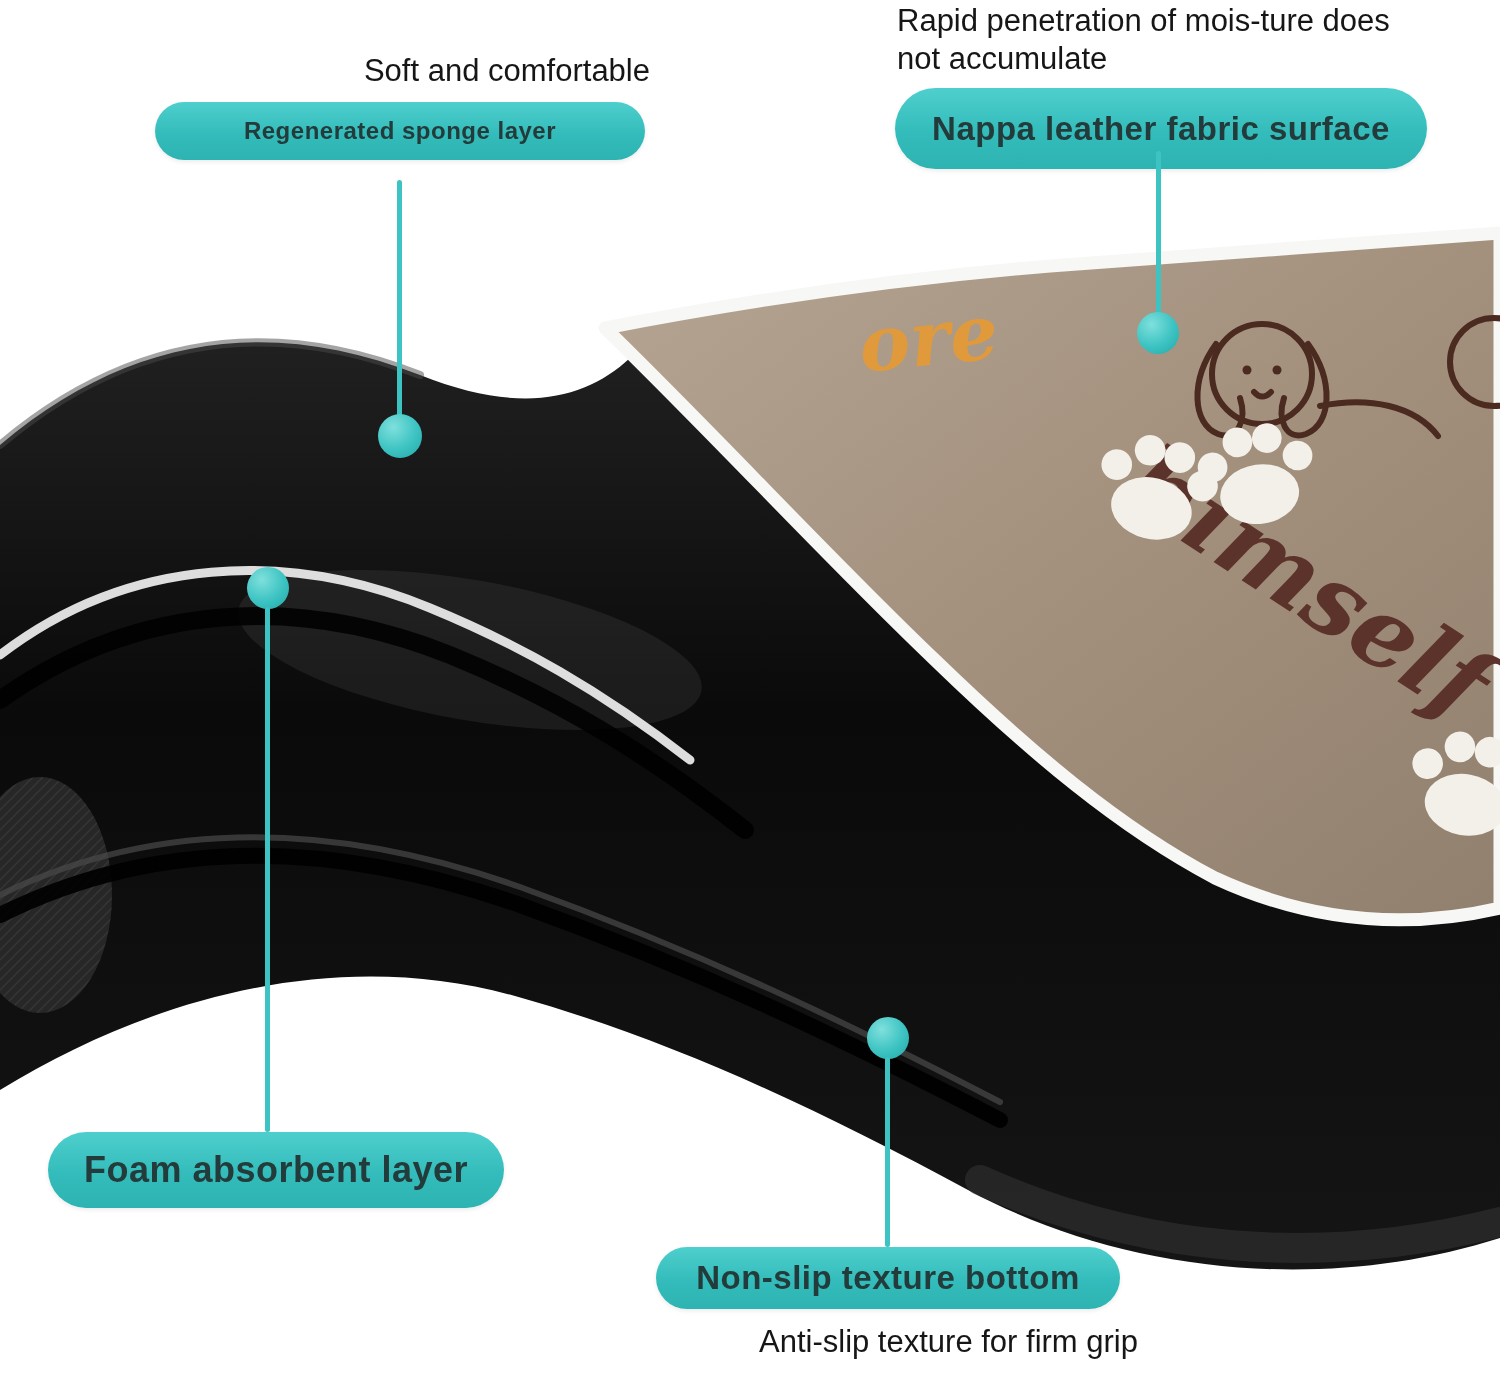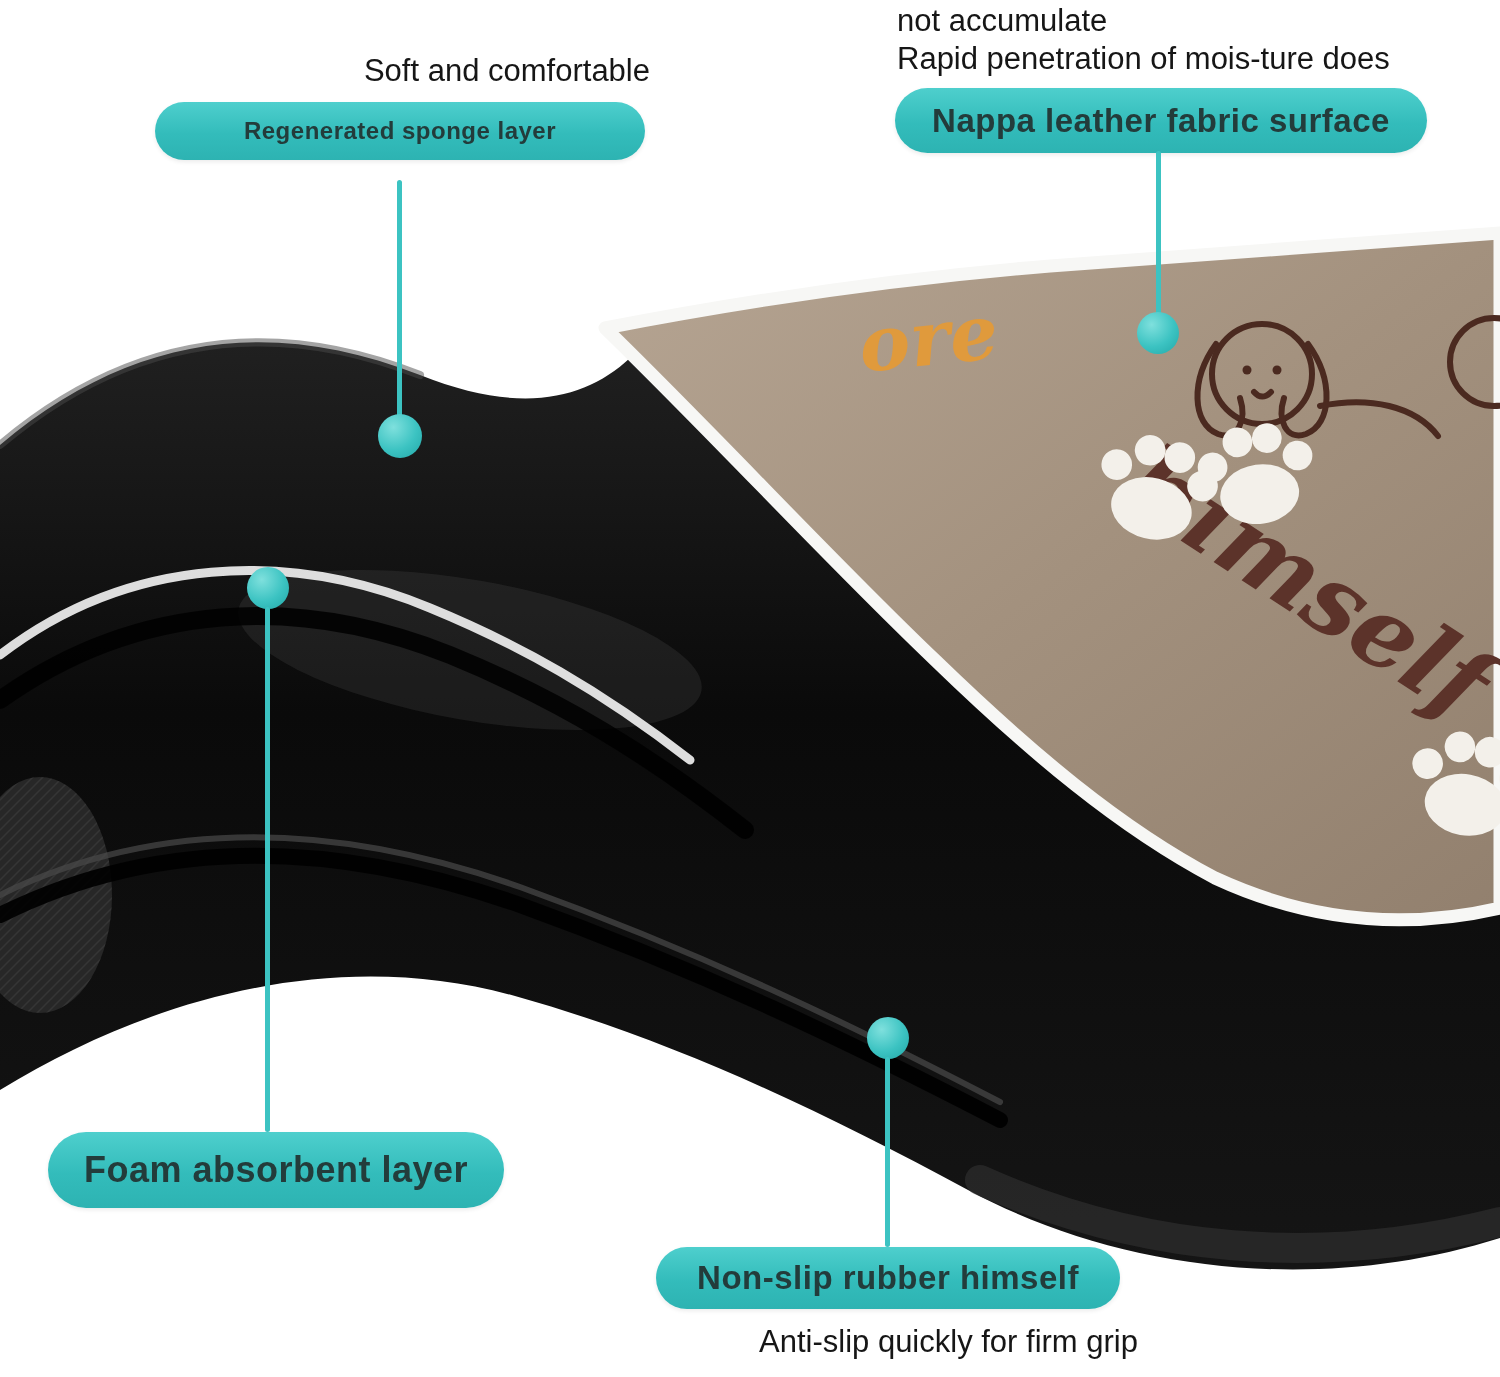--- a/index.html
+++ b/index.html
@@ -49,21 +49,21 @@
   }
 
   
   .n-sponge   { left:150px; top:52px;  width:500px; font-size:31px; }
   .p-sponge   { left:155px; top:102px; width:490px; height:58px; font-size:24px;text-align:right; }
   .c-sponge   { left:397px; top:180px; height:238px; }
   .d-sponge   { left:378px; top:414px; }
 
   
   .n-surface  { left:897px; top:2px; width:560px; }
-  .p-surface  { left:895px; top:88px; width:532px; height:65px; font-size:33px; }
+  .p-surface  { left:895px; top:88px; width:532px; height:81px; font-size:33px; }
   .c-surface  { left:1156px; top:151px; height:165px; }
   .d-surface  { left:1137px; top:312px; width:42px; height:42px; }
 
   
   .d-foam     { left:247px; top:567px; width:42px; height:42px; }
   .c-foam     { left:265px; top:607px; height:525px; }
   .p-foam     { left:48px;  top:1132px; width:456px; height:76px; font-size:36px;text-align:center; }
   .n-foam     { left:60px;  top:1236px; width:520px; }
 
   
@@ -156,35 +156,35 @@
   </svg>
 
   <div class="note center n-sponge">Soft and comfortable</div>
   <div class="pill p-sponge">
     <span>Regenerated sponge layer</span>
   </div>
   <div class="connector c-sponge"></div>
   <div class="dot d-sponge"></div>
 
   <div class="note n-surface">
+    <div>Rapid penetration of mois-ture does</div>
     <div>not accumulate</div>
-    <div>Rapid penetration of mois-ture does</div>
   </div>
   <div class="pill p-surface">
     <span>Nappa leather fabric surface</span>
   </div>
   <div class="connector c-surface"></div>
   <div class="dot d-surface"></div>
 
   <div class="dot d-foam"></div>
   <div class="connector c-foam"></div>
   <div class="pill p-foam">
     <span>Foam absorbent layer</span>
   </div>
 
   <div class="dot d-rubber"></div>
   <div class="connector c-rubber"></div>
   <div class="pill p-rubber">
-    <span>Non-slip rubber himself</span>
+    <span>Non-slip texture bottom</span>
   </div>
-  <div class="note center n-rubber">Anti-slip quickly for firm grip</div>
+  <div class="note center n-rubber">Anti-slip texture for firm grip</div>
 
 </div>
 
 </body></html>

